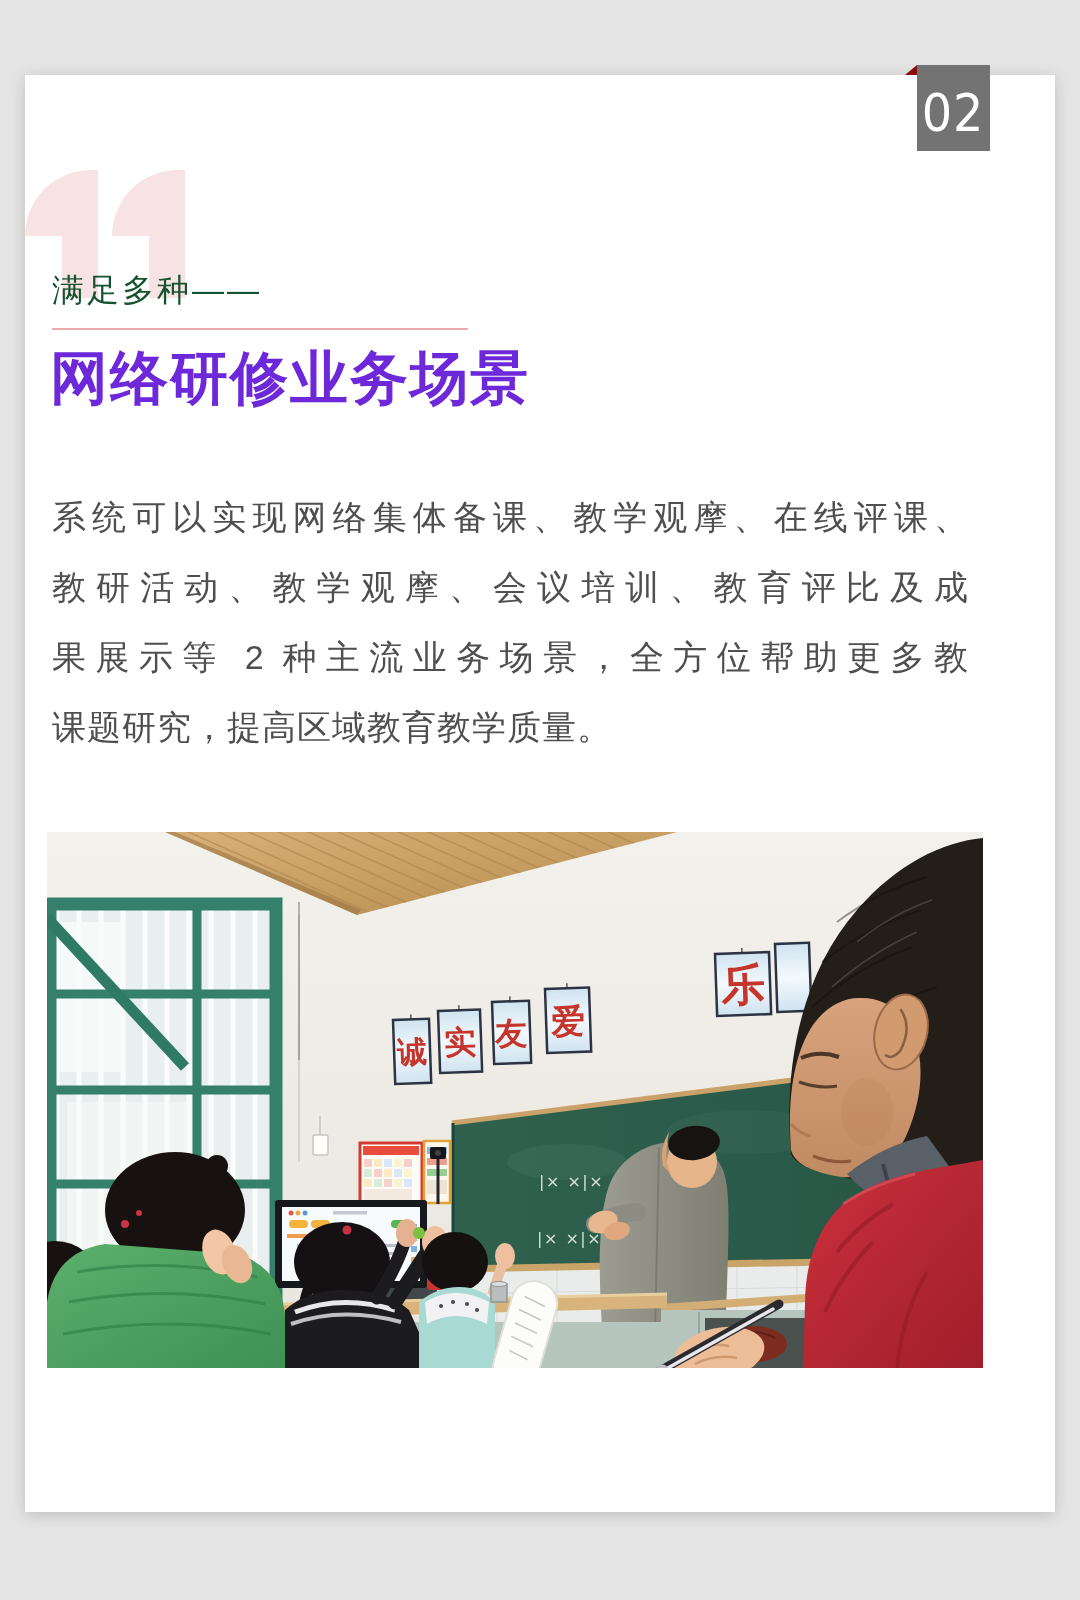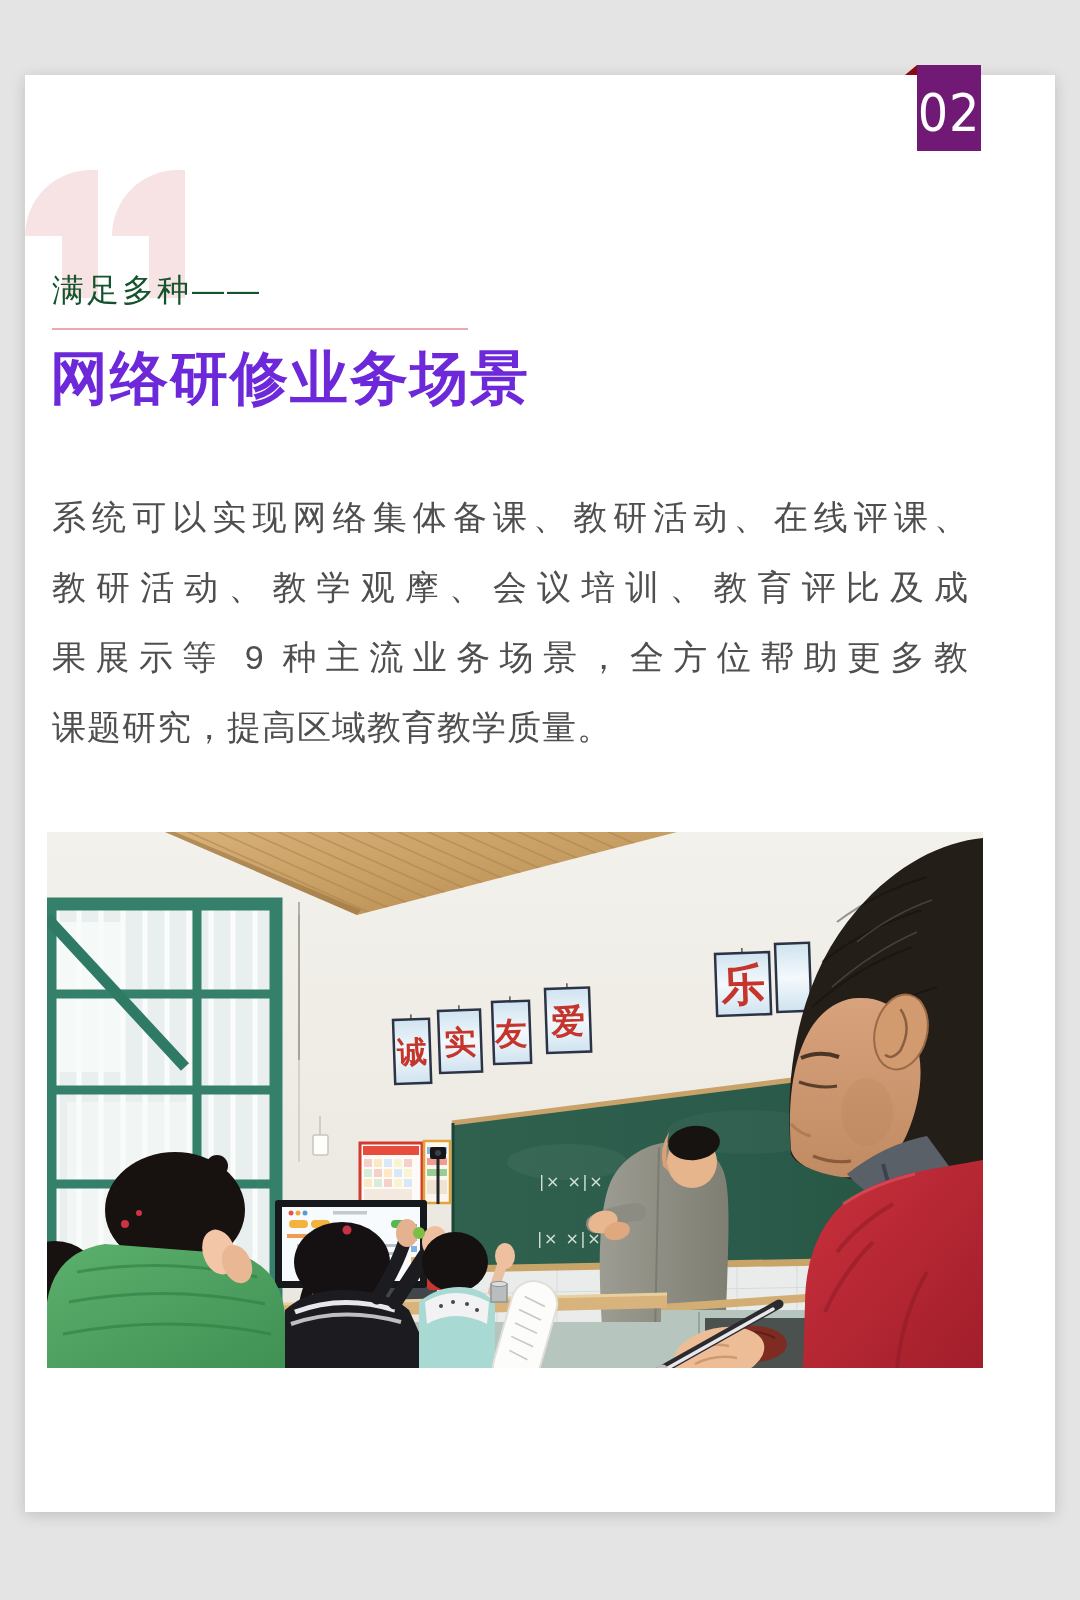--- a/index.html
+++ b/index.html
@@ -9,22 +9,22 @@
     position:relative;
     overflow:hidden;
     font-family:"Liberation Sans", sans-serif;
   }
   .card{
     position:absolute;left:25px;top:75px;width:1030px;height:1437px;
     background:#ffffff;
     box-shadow:0 3px 14px rgba(0,0,0,0.16);
   }
   .page-tab{
-    position:absolute;left:917px;top:65px;width:64px;height:86px;
-    background:#701a75;
+    position:absolute;left:917px;top:65px;width:73px;height:86px;
+    background:#737373;
     display:flex;align-items:center;justify-content:center;
     z-index:5;
   }
   .page-tab span{
     color:#ffffff;font-size:52px;font-weight:500;letter-spacing:1px;
     transform:scaleX(.92);margin-top:10px;
     font-family:"DejaVu Sans", sans-serif;
   }
   .page-tab-fold{
     position:absolute;left:905px;top:65px;width:0;height:0;
@@ -77,23 +77,23 @@
 <svg class="quote-mark" width="160" height="128" viewBox="0 0 160 128">
   <path d="M0,66 A66,66 0 0 1 66,0 L73,0 L73,128 L37,128 L37,66 Z" fill="#f7e3e3"></path>
   <path d="M87,66 A66,66 0 0 1 153,0 L160,0 L160,128 L124,128 L124,66 Z" fill="#f7e3e3"></path>
 </svg>
 
 <div class="kicker">满足多种——</div>
 <div class="divider"></div>
 <div class="title">网络研修业务场景</div>
 
 <div class="para">
-  <div class="pline">系统可以实现网络集体备课、教研活动、在线评课、</div>
+  <div class="pline">系统可以实现网络集体备课、教学观摩、在线评课、</div>
   <div class="pline">教研活动、教学观摩、会议培训、教育评比及成</div>
-  <div class="pline">果展示等 9 种主流业务场景，全方位帮助更多教</div>
+  <div class="pline">果展示等 2 种主流业务场景，全方位帮助更多教</div>
   <div class="pline last">课题研究，提高区域教育教学质量。</div>
 </div>
 
 <div class="photo">
 <svg width="936" height="536" viewBox="0 0 936 536">
   <defs>
     <linearGradient id="wallGrad" x1="0" y1="0" x2="0" y2="1">
       <stop offset="0" stop-color="#f3f1eb"></stop>
           <stop offset="1" stop-color="#e9e6df"></stop>
     </linearGradient>

